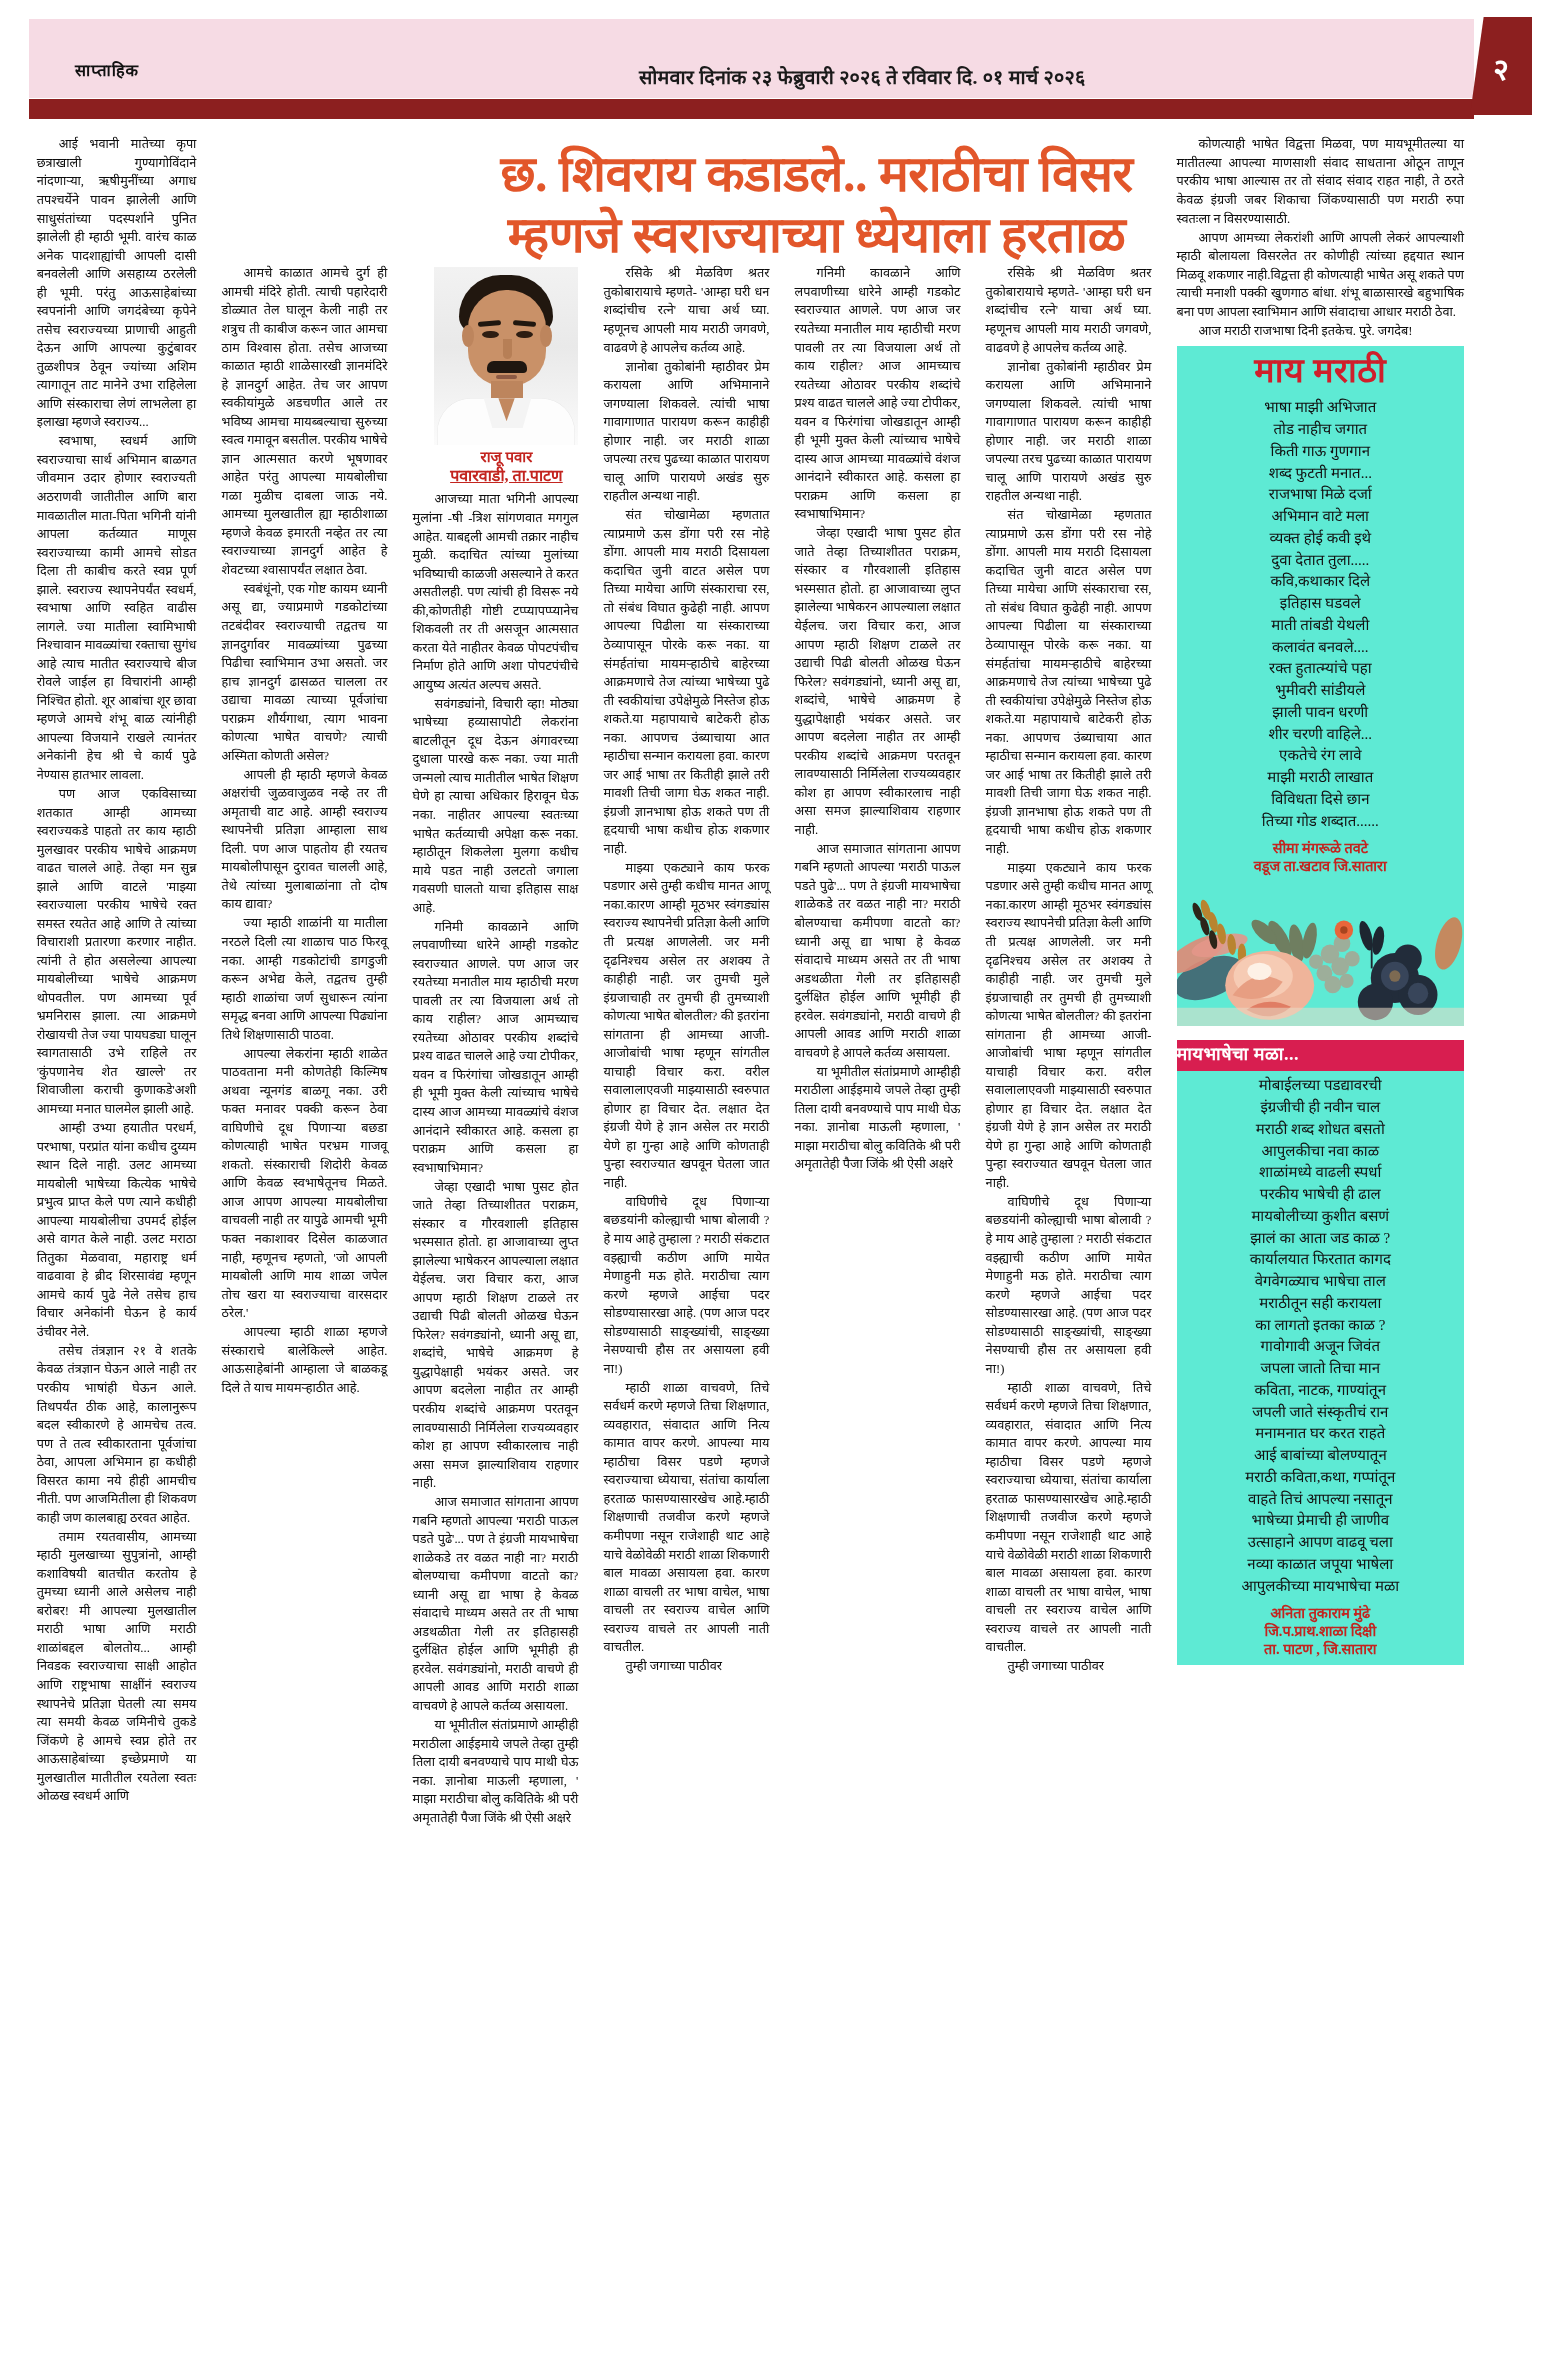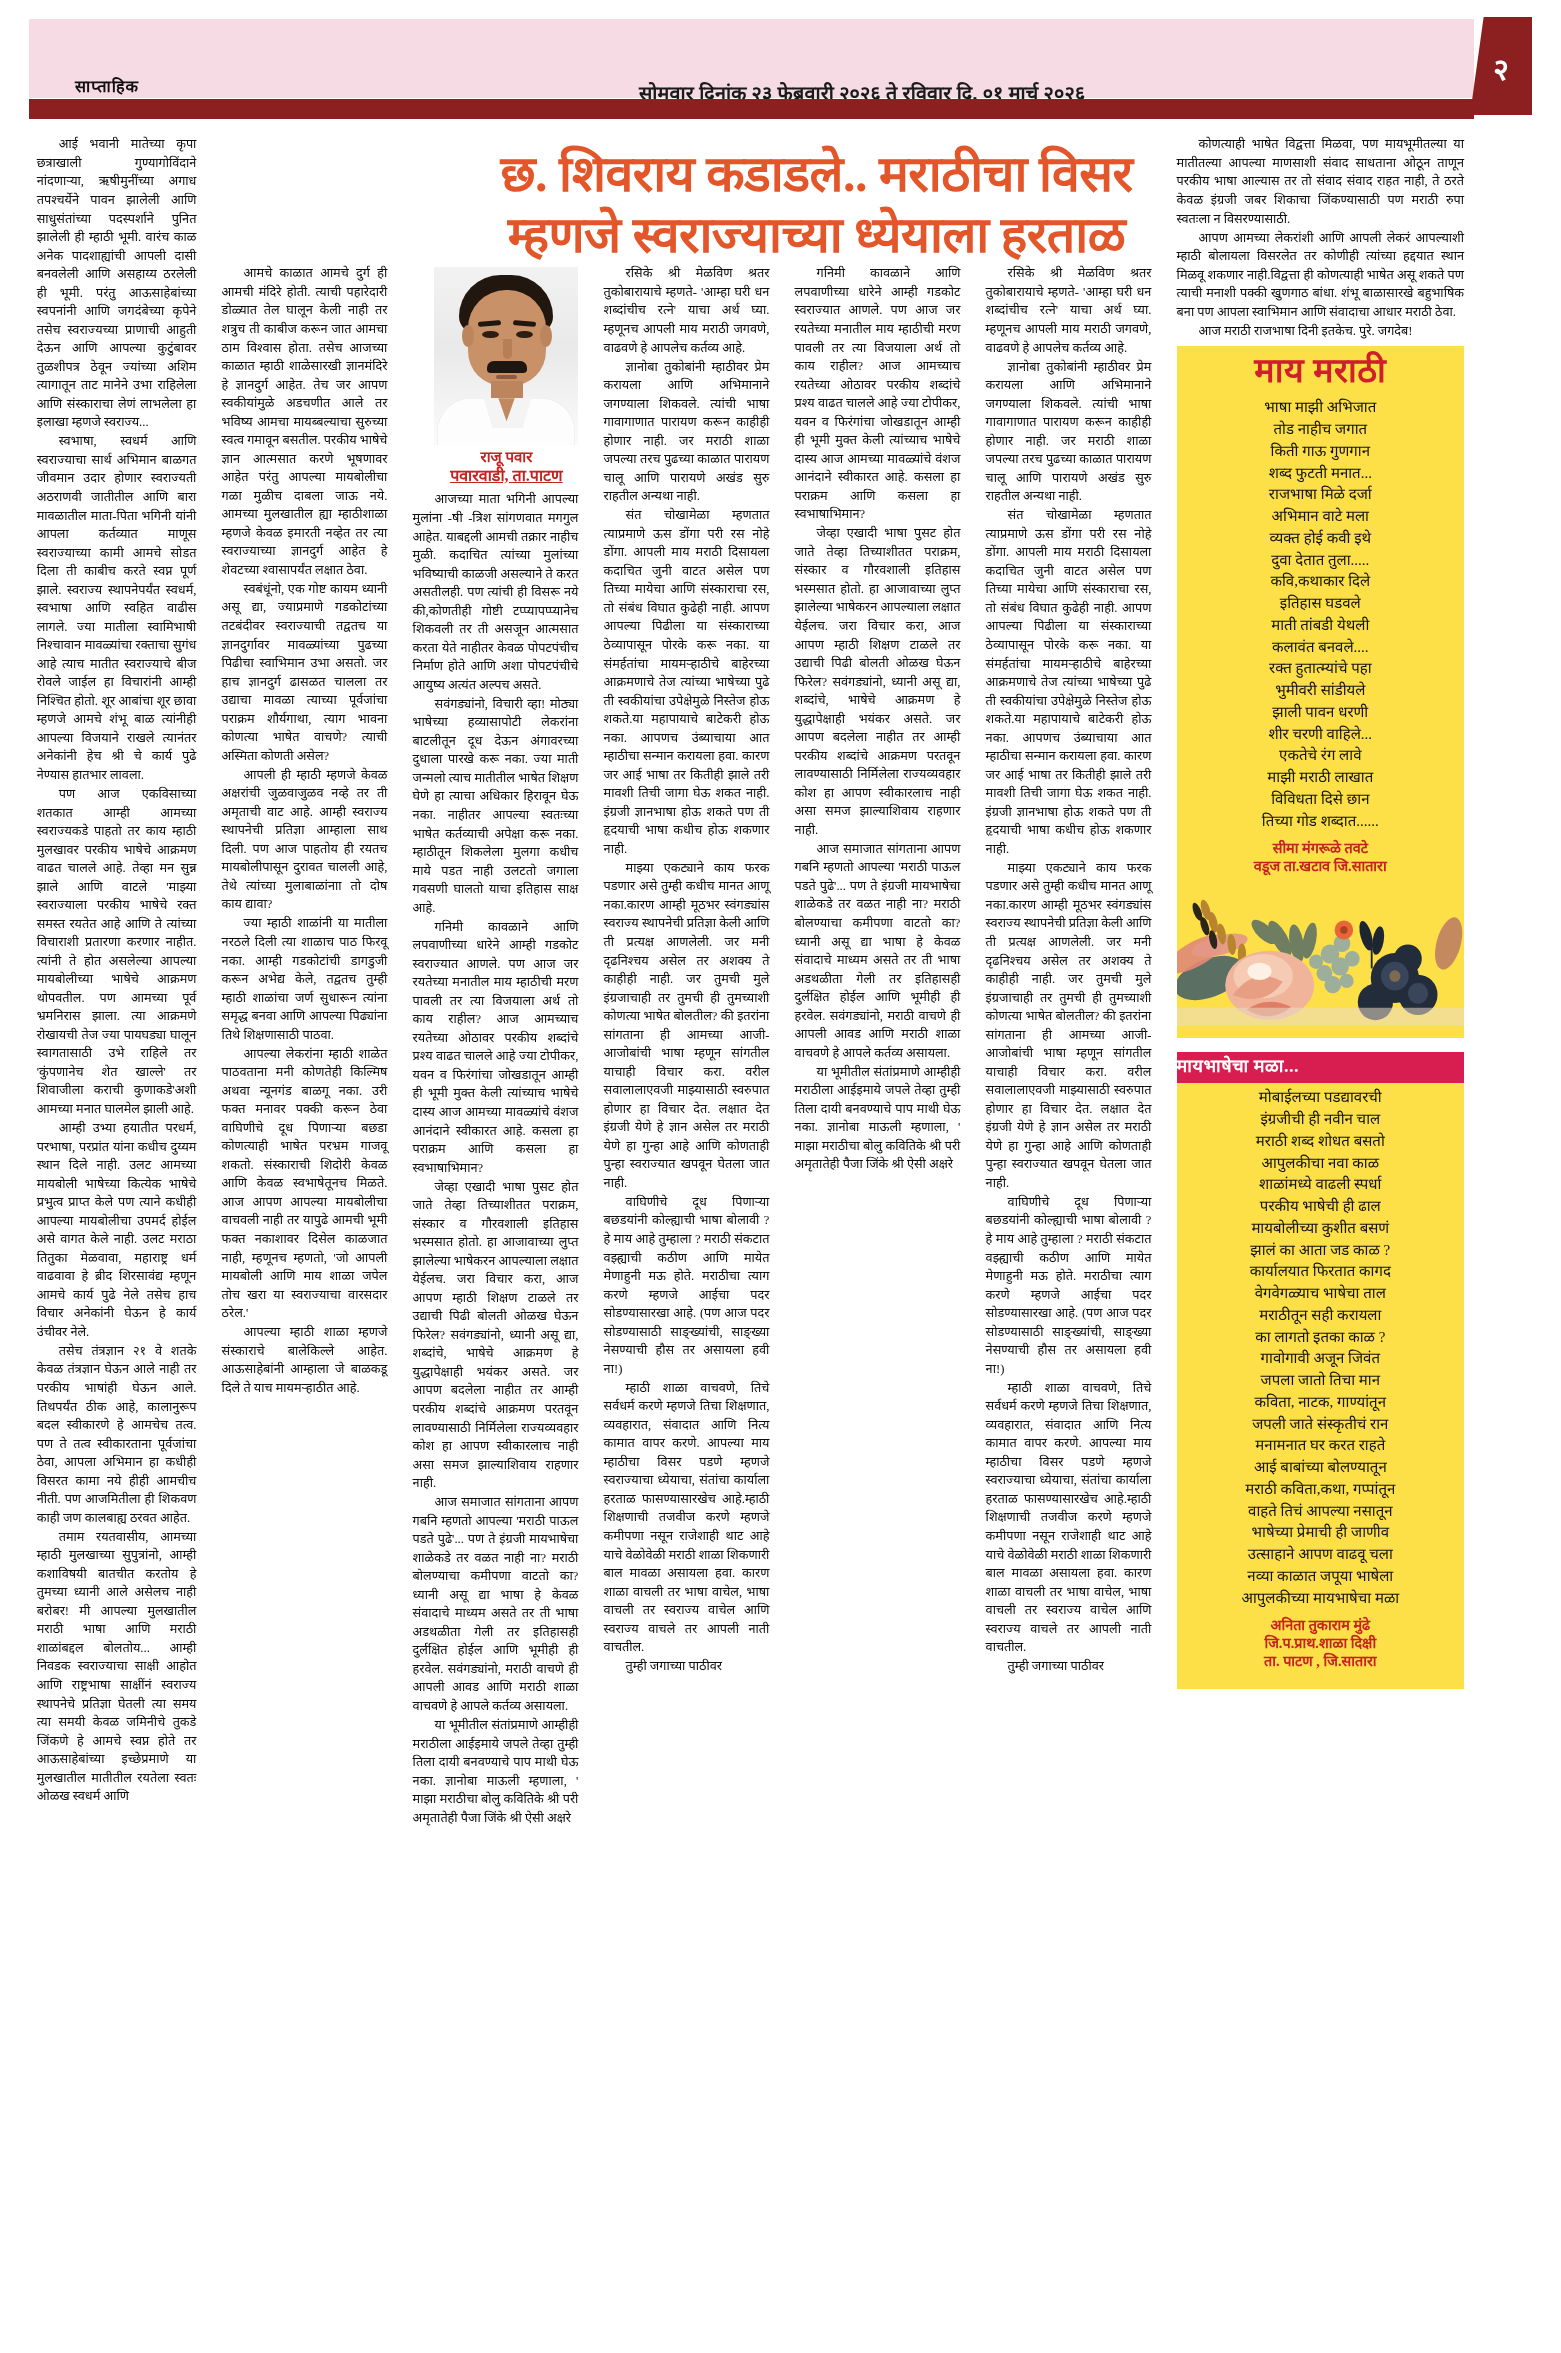--- a/index.html
+++ b/index.html
@@ -18,21 +18,21 @@
   }
   .masthead-band {
     position: absolute;
     left: 0; top: 0;
     width: 1445px;
     height: 79px;
     background: #f6dbe4;
   }
   .masthead-band-inner {
     position: absolute;
-    left: 0; top: 16px;
+    left: 0; top: 0;
     width: 100%; height: 100%;
     display: flex;
     align-items: center;
     justify-content: center;
   }
   .masthead-left {
     width: 514px;
     padding-left: 46px;
     display: flex;
     flex-direction: column;
@@ -185,23 +185,23 @@
     font-size: 15px;
     line-height: 1.18;
     margin-top: 3.8px;
   }
   .photo-caption .sub { font-size: 16px; text-decoration: underline; }
 
   
   .side-stack { width: 298px; }
 
   .poem-box {
-    background: #fde047;
+    background: #5eead4;
     margin-bottom: 14.4px;
-    padding-bottom: 12px;
+    padding-bottom: 0;
     position: relative;
     overflow: hidden;
   }
   .poem-head-red {
     text-align: center;
     color: #cf1f2b;
     font-size: 34px;
     font-weight: bold;
     padding: 6.7px 0 2.9px 0;
     line-height: 1.1;

